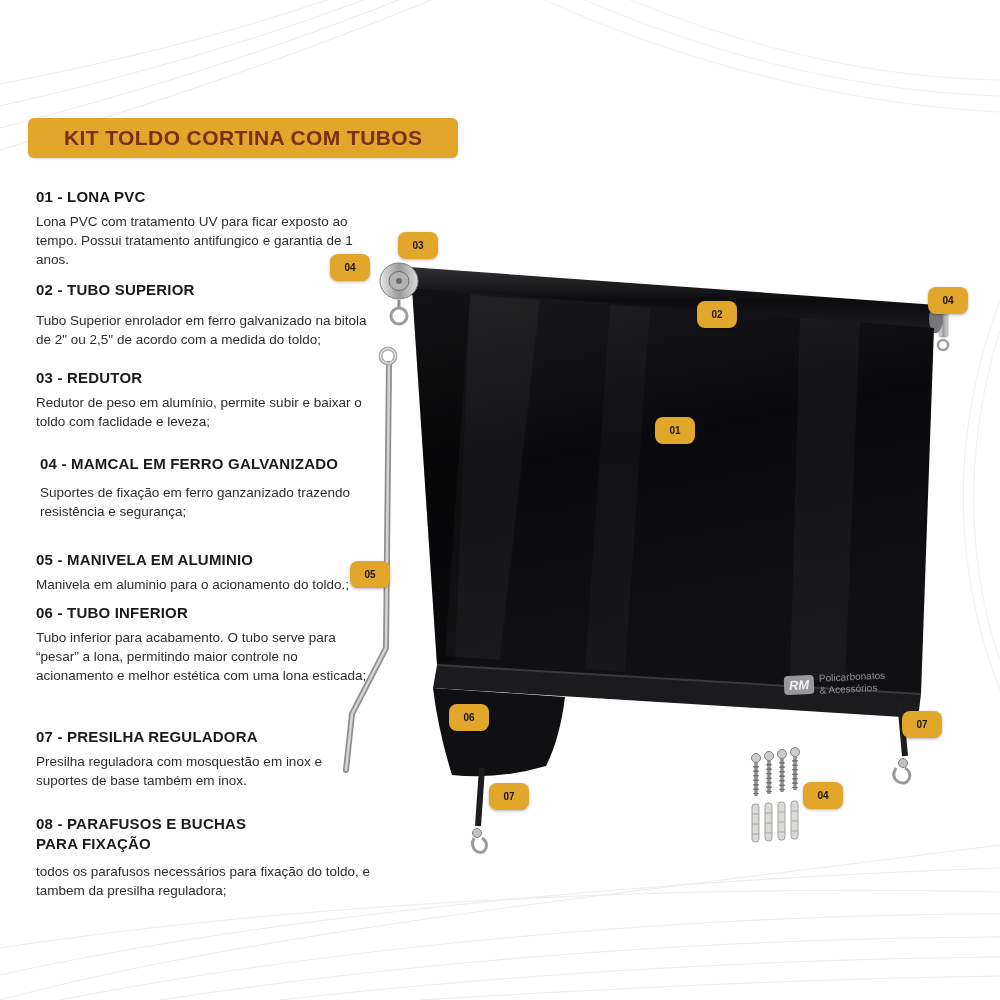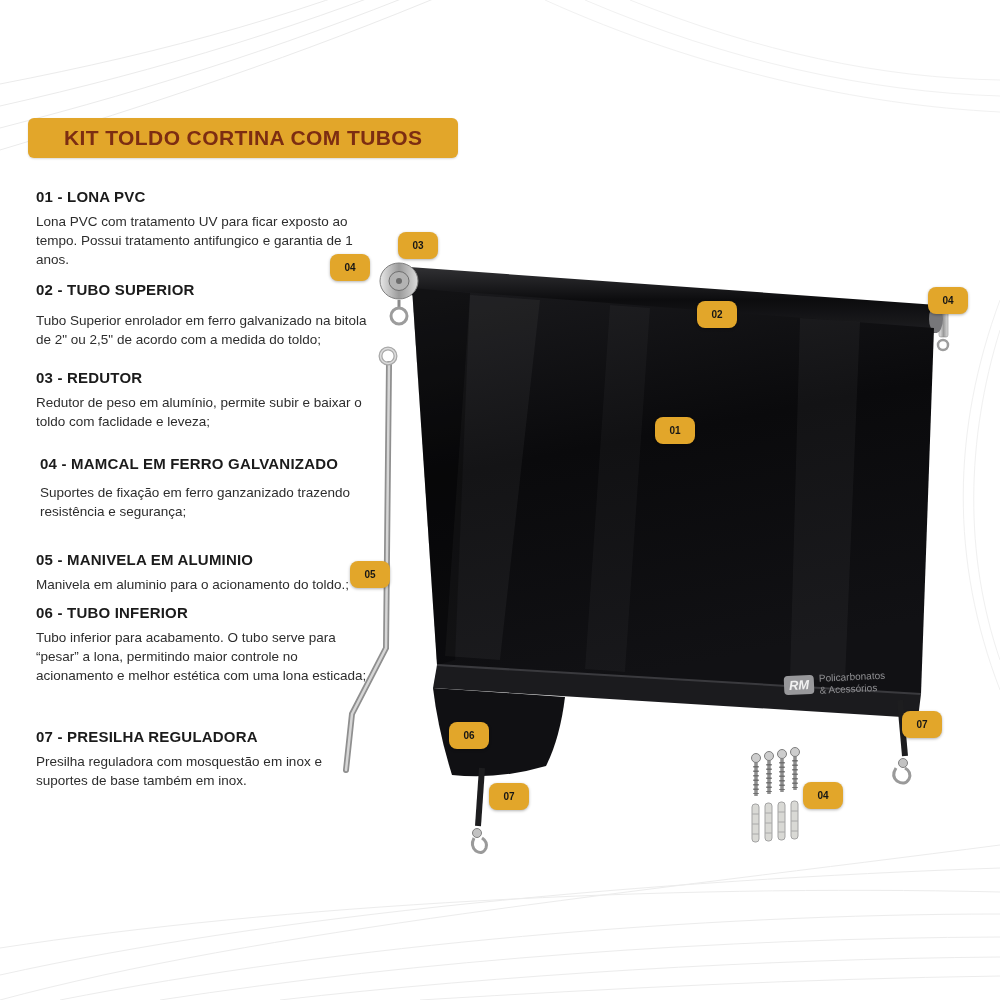--- a/index.html
+++ b/index.html
@@ -47,21 +47,21 @@
     display:flex;align-items:center;justify-content:center;
     font-size:10px;font-weight:bold;color:#161616;
     box-shadow:0 1px 3px rgba(0,0,0,.30);
   }
   .b03{left:398px;top:232px;}
   .b04l{left:330px;top:254px;}
   .b02{left:697px;top:301px;}
   .b04r{left:928px;top:287px;}
   .b01{left:655px;top:417px;}
   .b05{left:350px;top:561px;}
-  .b06{left:449px;top:722px;text-align:center;}
+  .b06{left:449px;top:704px;text-align:center;}
   .b07l{left:489px;top:783px;}
   .b07r{left:902px;top:711px;}
   .b08{left:803px;top:782px;}
 
   .rm-logo{
     position:absolute;left:784px;top:672px;
     display:flex;align-items:center;gap:5px;
     transform:rotate(-2.5deg);
   }
   .rm-abbr{
@@ -245,20 +245,24 @@
     <div class="item item-06">
       <h3>06 - TUBO INFERIOR</h3>
       <p>Tubo inferior para acabamento. O tubo serve para “pesar” a lona, permitindo maior controle no acionamento e melhor estética com uma lona esticada;</p>
     </div>
 
     <div class="item item-07">
       <h3>07 - PRESILHA REGULADORA</h3>
       <p>Presilha reguladora com mosquestão em inox e suportes de base também em inox.</p>
     </div>
 
+    <div class="item item-08">
+      <h3>08 - PARAFUSOS E BUCHAS PARA FIXAÇÃO</h3>
+      <p>todos os parafusos necessários para fixação do toldo, e tambem da presilha reguladora;</p>
+    </div>
 
     <div class="badge b03">03</div>
     <div class="badge b04l">04</div>
     <div class="badge b02">02</div>
     <div class="badge b04r">04</div>
     <div class="badge b01">01</div>
     <div class="badge b05">05</div>
     <div class="badge b06">06</div>
     <div class="badge b07l">07</div>
     <div class="badge b07r">07</div>

